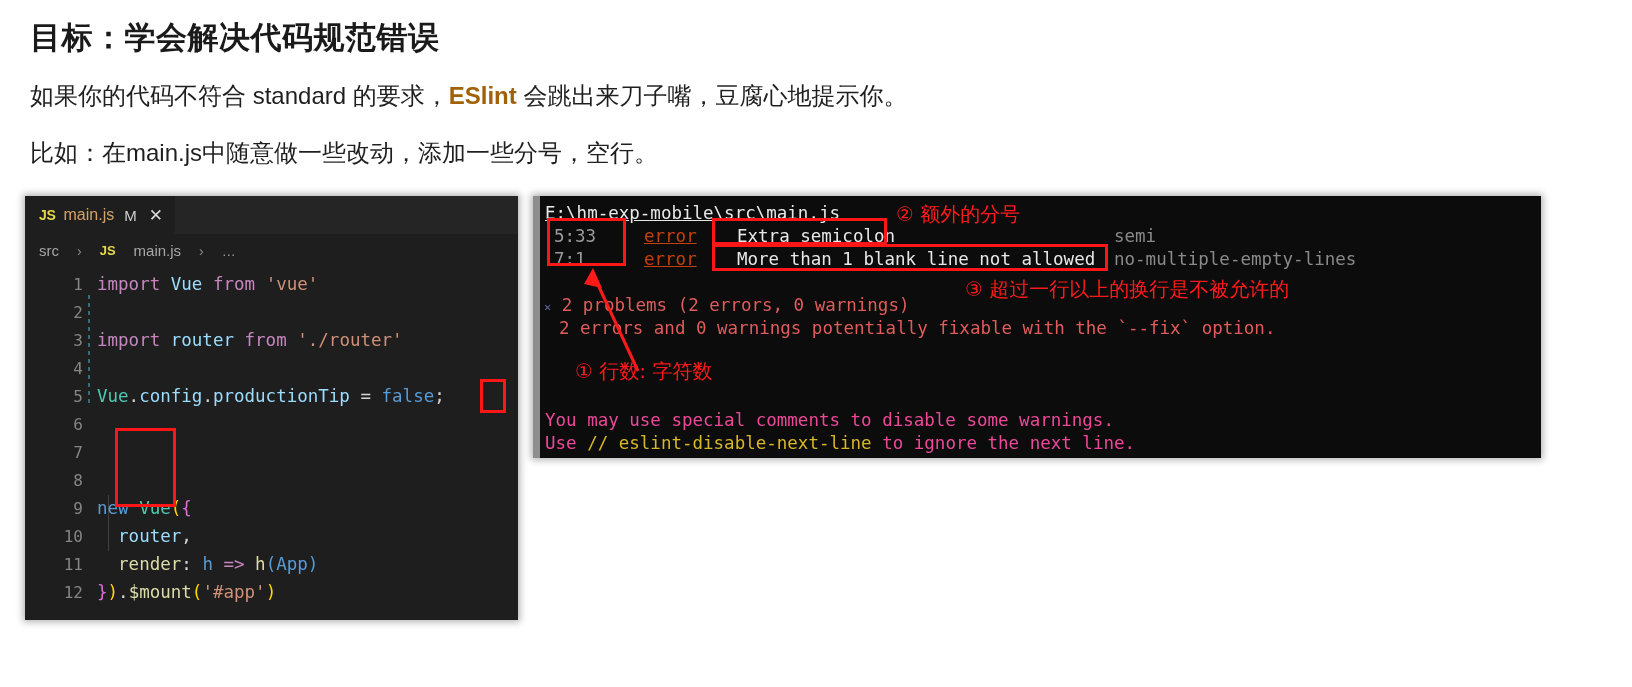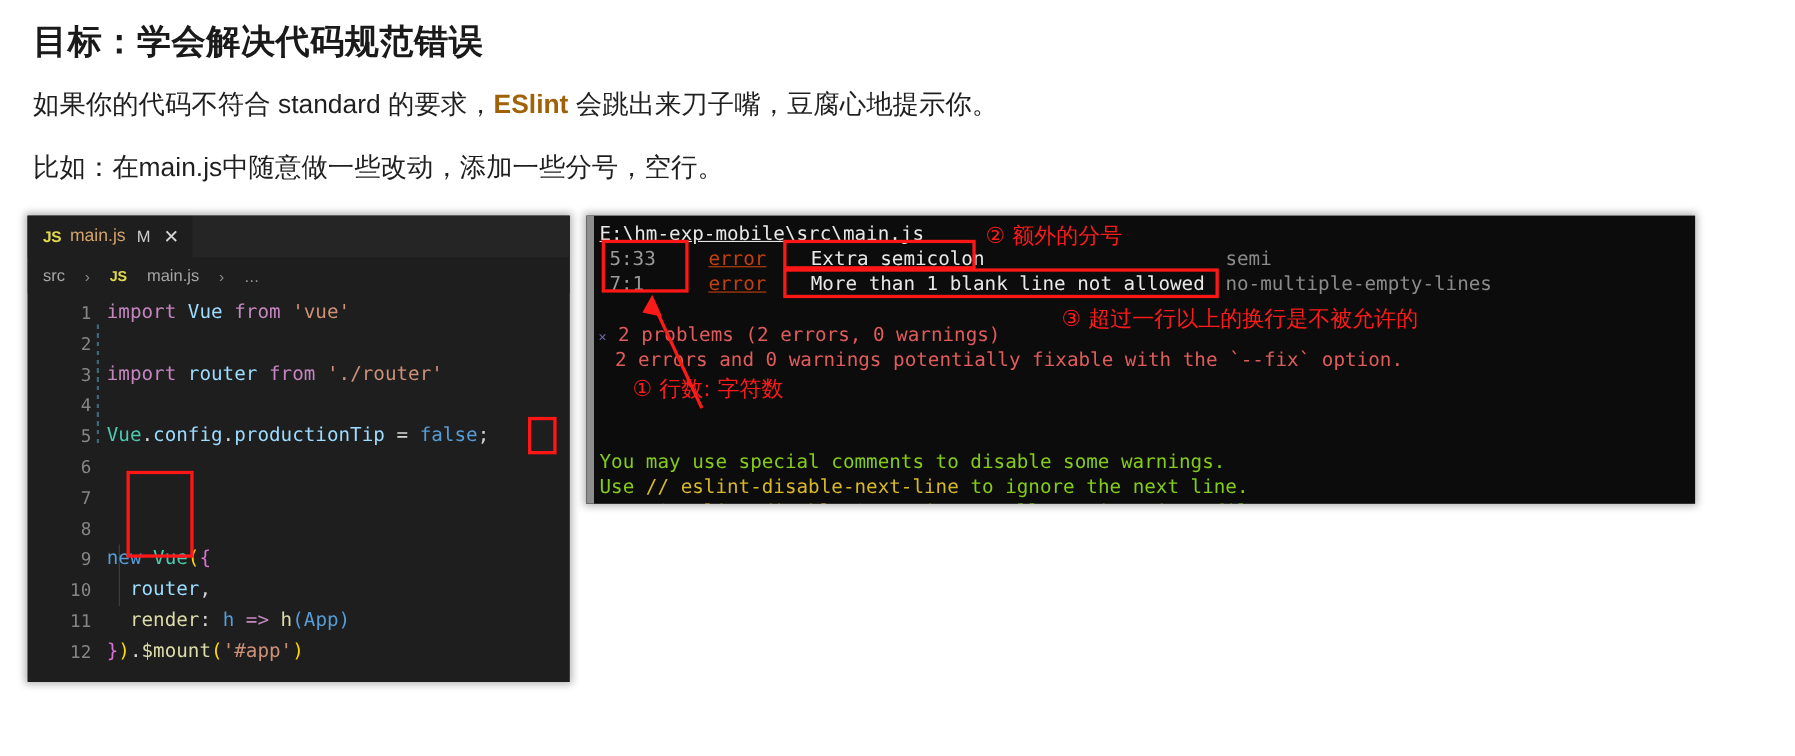--- a/index.html
+++ b/index.html
@@ -92,21 +92,21 @@
   .term-strip{position:absolute;left:0;top:0;width:7px;height:100%;background:#8e8e8e;}
   .term-body{position:absolute;left:7px;top:0;right:0;bottom:0;padding:6px 0 0 0;}
   .tline{height:23px;display:block;white-space:pre;font-size:17.5px;line-height:23px;}
   .tpath{color:#e8e8e8;text-decoration:underline;padding-left:5px;}
   .t-pos{color:#9a9a9a;}
   .t-err{color:#c2410c;text-decoration:underline;}
   .t-msg{color:#e8e8e8;}
   .t-rule{color:#8a8a8a;}
   .t-pink{color:#e05c5c;}
   .t-x{color:#6a6aa8;}
-  .t-plain{color:#84cc16;margin-top:26px;}
+  .t-plain{color:#ec4899;margin-top:26px;}
   .t-gold{color:#d7b826;}
 
   
   .ann-cn{
     position:absolute;color:#ff1a1a;
     font-family:"DejaVu Sans","Liberation Sans",sans-serif;
     font-size:20px;white-space:nowrap;font-weight:500;
   }
 
   .arrow-svg{position:absolute;left:0;top:0;width:100%;height:100%;pointer-events:none;}
@@ -232,14 +232,14 @@
   <div class="rbox" style="left:179px;top:22px;width:175px;height:27px;"></div>
   <div class="rbox" style="left:179px;top:48px;width:396px;height:27px;"></div>
 
   <svg class="arrow-svg" viewBox="0 0 1008 262" preserveAspectRatio="none">
     <line x1="105" y1="175" x2="60" y2="78" stroke="#ff1a1a" stroke-width="3"></line>
     <polygon points="60,72 69,92 51,88" fill="#ff1a1a"></polygon>
   </svg>
 
   <div class="ann-cn" style="left:363px;top:5px;">② 额外的分号</div>
   <div class="ann-cn" style="left:432px;top:80px;">③ 超过一行以上的换行是不被允许的</div>
-  <div class="ann-cn" style="left:42px;top:144px;">① 行数: 字符数</div>
+  <div class="ann-cn" style="left:42px;top:162px;">① 行数: 字符数</div>
 </div>
 
 </body></html>

